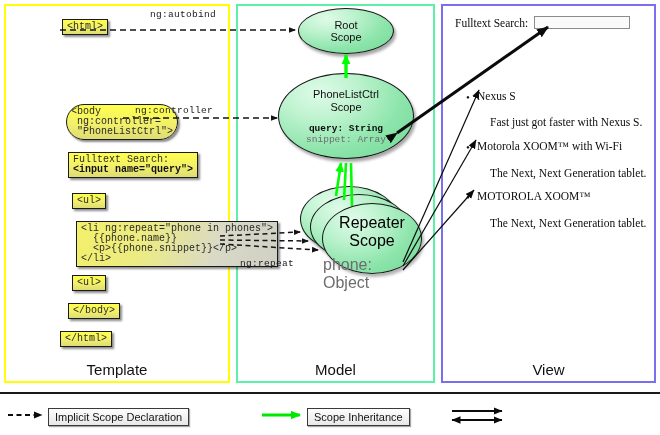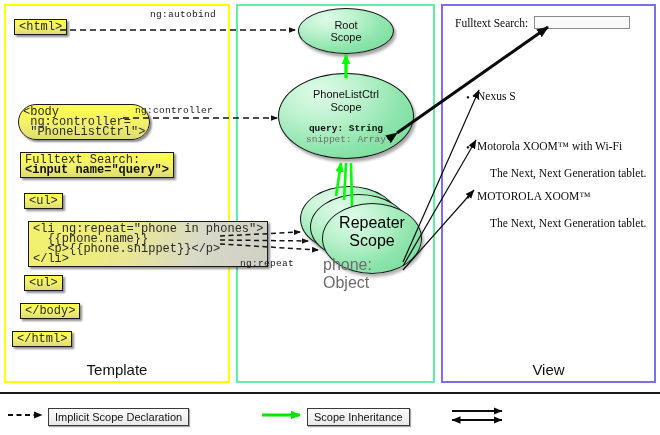--- a/index.html
+++ b/index.html
@@ -19,22 +19,22 @@
   #label-template{left:4px;top:361px;width:226px;}
   #label-model{left:236px;top:361px;width:199px;}
   #label-view{left:441px;top:361px;width:215px;}
 
   
   .code-box{position:absolute;box-sizing:border-box;
             border:1px solid #1a1a1a;
             background:linear-gradient(180deg,#ffff4a 0%,#f2f06a 55%,#dedc74 100%);
             box-shadow:2px 2px 2px rgba(0,0,0,.45);
             font-family:"Liberation Mono","DejaVu Sans Mono",monospace;
-            font-size:12px;line-height:10px;color:#2a2a2a;
-            padding:2px 4px;white-space:pre;}
+            font-size:10px;line-height:10px;color:#2a2a2a;
+            padding:2px 4px;white-space:pre;margin-left:48px;}
   .code-box.gray{
             background:linear-gradient(110deg,#f3f06a 0%,#eceb84 35%,#d9d9c8 70%,#cfcfc4 100%);}
   .code-box b{font-weight:700;color:#111;}
 
   #box-html{left:14px;top:19px;}
   #box-body{left:18px;top:104px;border-radius:18px;}
   #box-search{left:20px;top:152px;}
   #box-ul1{left:24px;top:193px;}
   #box-li{left:28px;top:221px;}
   #box-ul2{left:24px;top:275px;}
@@ -166,35 +166,37 @@
   <div id="view-inner">
     <div id="search-row">
       <span id="search-label">Fulltext Search:</span>
       <input id="search-input" type="text" placeholder="" style="">
     </div>
 
     <div class="bullet-item" id="it0">
       <span class="dot">•</span>
       <span>Nexus S</span>
     </div>
+    <div class="snippet" id="sn0">Fast just got faster with Nexus S.</div>
 
     <div class="bullet-item" id="it1">
       <span class="dot">•</span>
       <span>Motorola XOOM™  with Wi-Fi</span>
     </div>
     <div class="snippet" id="sn1">The Next, Next Generation tablet.</div>
 
     <div class="bullet-item" id="it2">
       <span class="dot">•</span>
       <span>MOTOROLA XOOM™</span>
     </div>
     <div class="snippet" id="sn2">The Next, Next Generation tablet.</div>
   </div>
 
   <div class="panel-label" id="label-template">Template</div>
+  <div class="panel-label" id="label-model">Model</div>
   <div class="panel-label" id="label-view">View</div>
 
   <svg class="ov" viewBox="0 0 660 435">
     <defs>
       <marker id="mk-dash" markerWidth="7" markerHeight="7" refX="6" refY="3.2" orient="auto" markerUnits="userSpaceOnUse">
         <path d="M0,0.4 L7,3.2 L0,6 z" fill="#141414"></path>
       </marker>
       <marker id="mk-green" markerWidth="11" markerHeight="11" refX="9" refY="5" orient="auto" markerUnits="userSpaceOnUse">
         <path d="M0,0.6 L10,5 L0,9.4 z" fill="#00ff00"></path>
       </marker>

